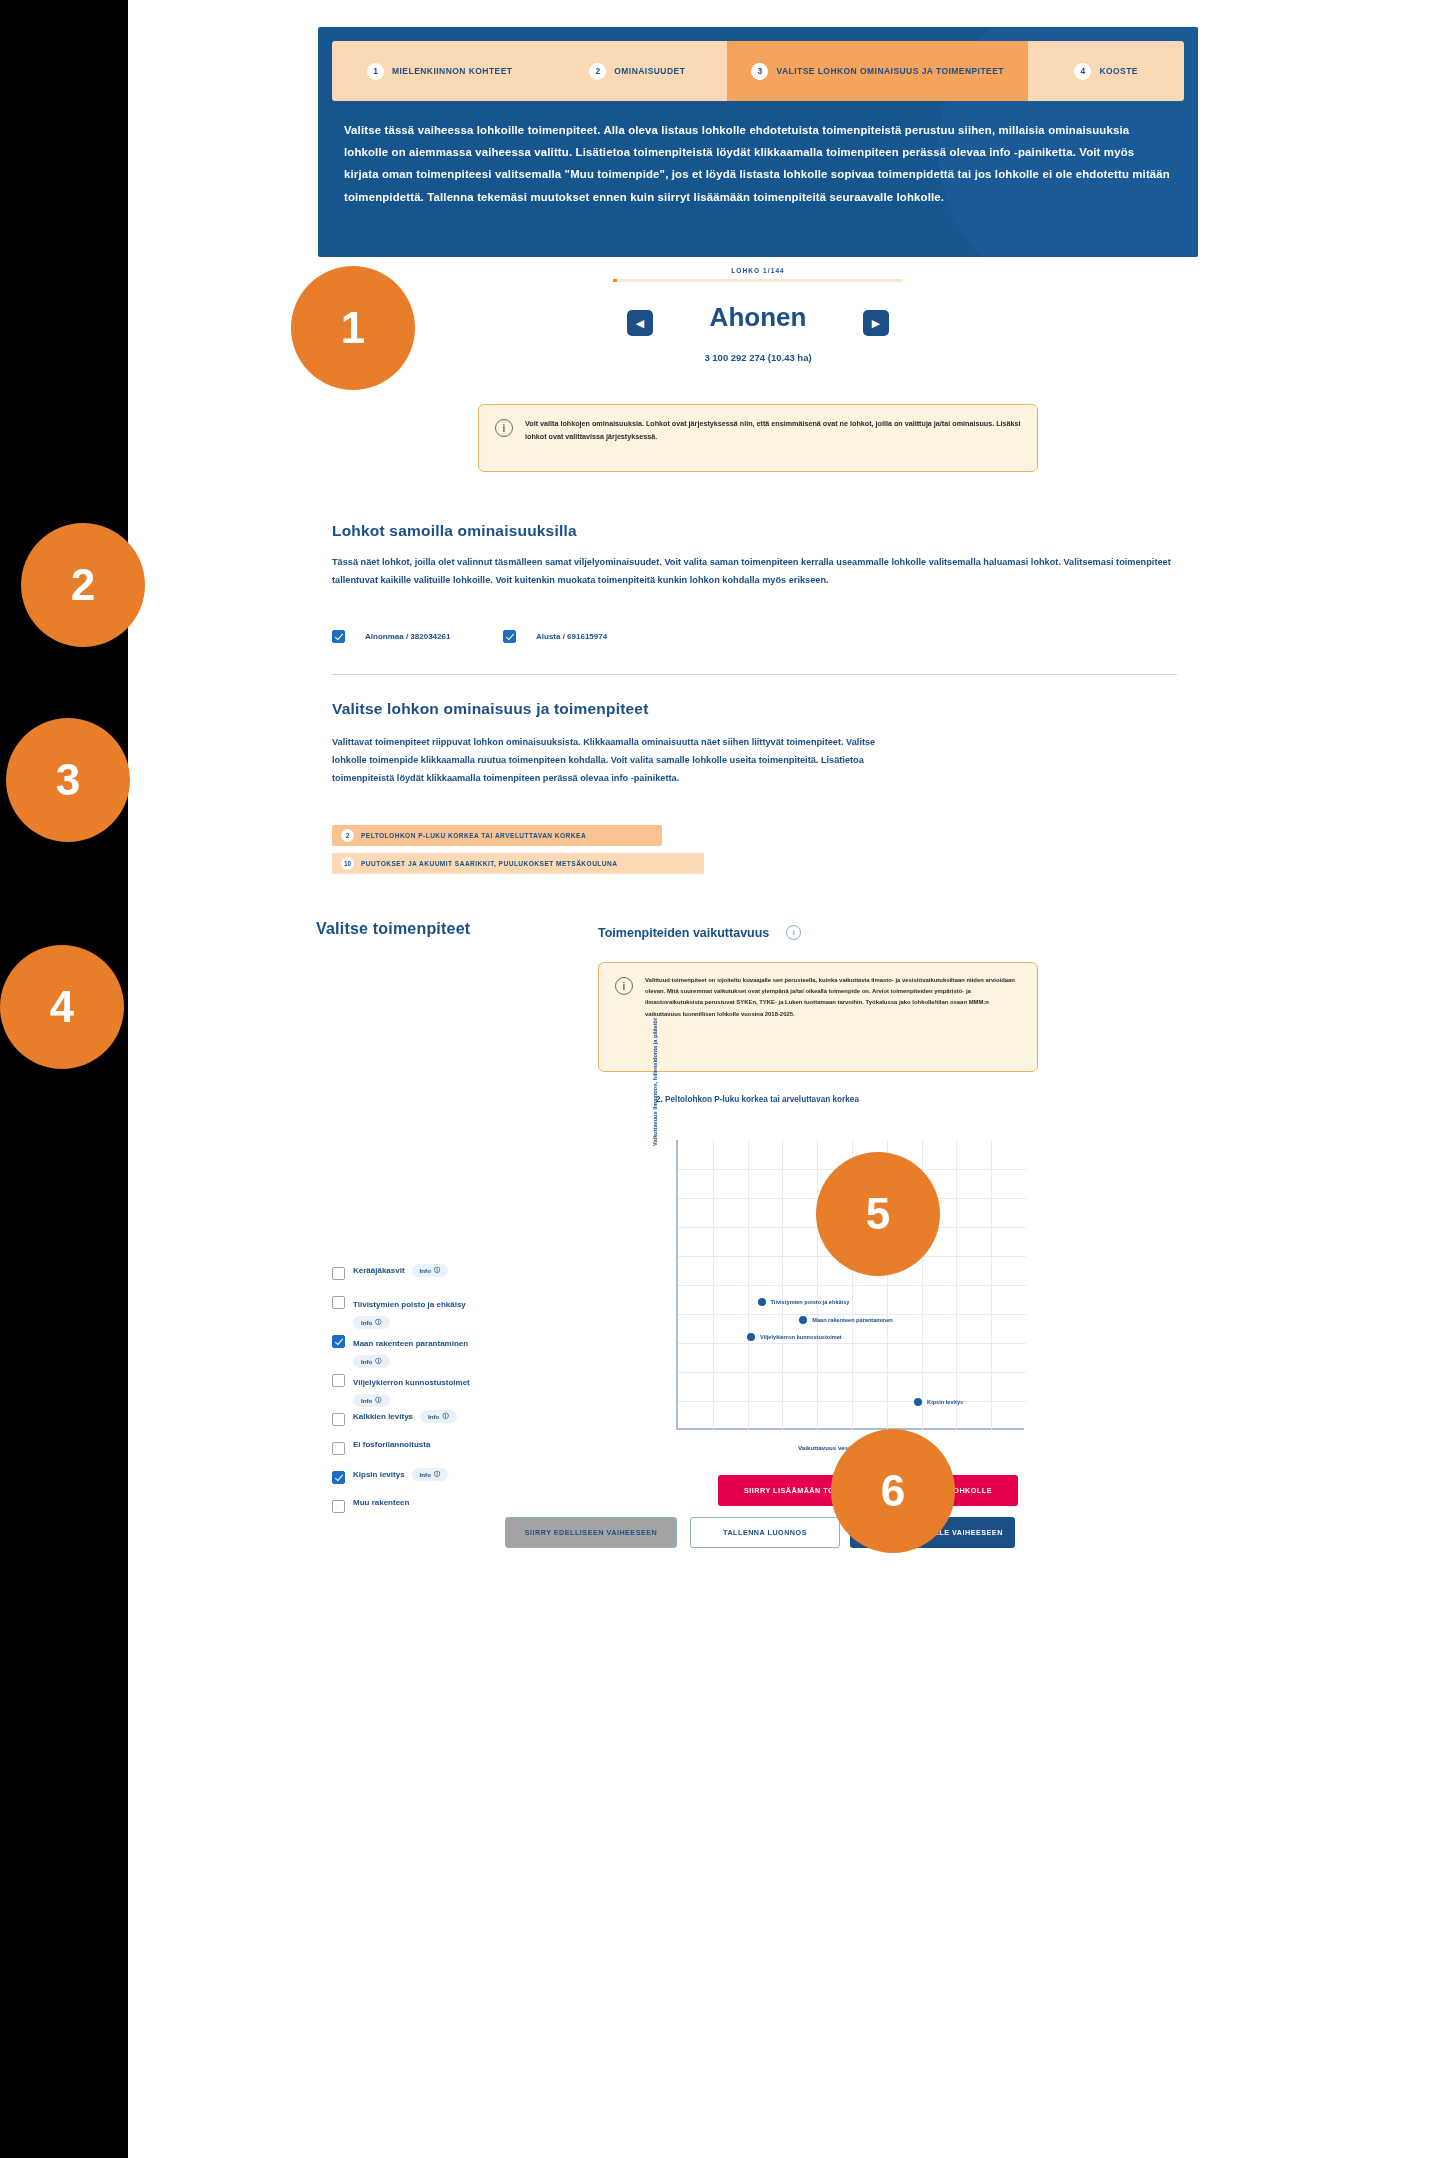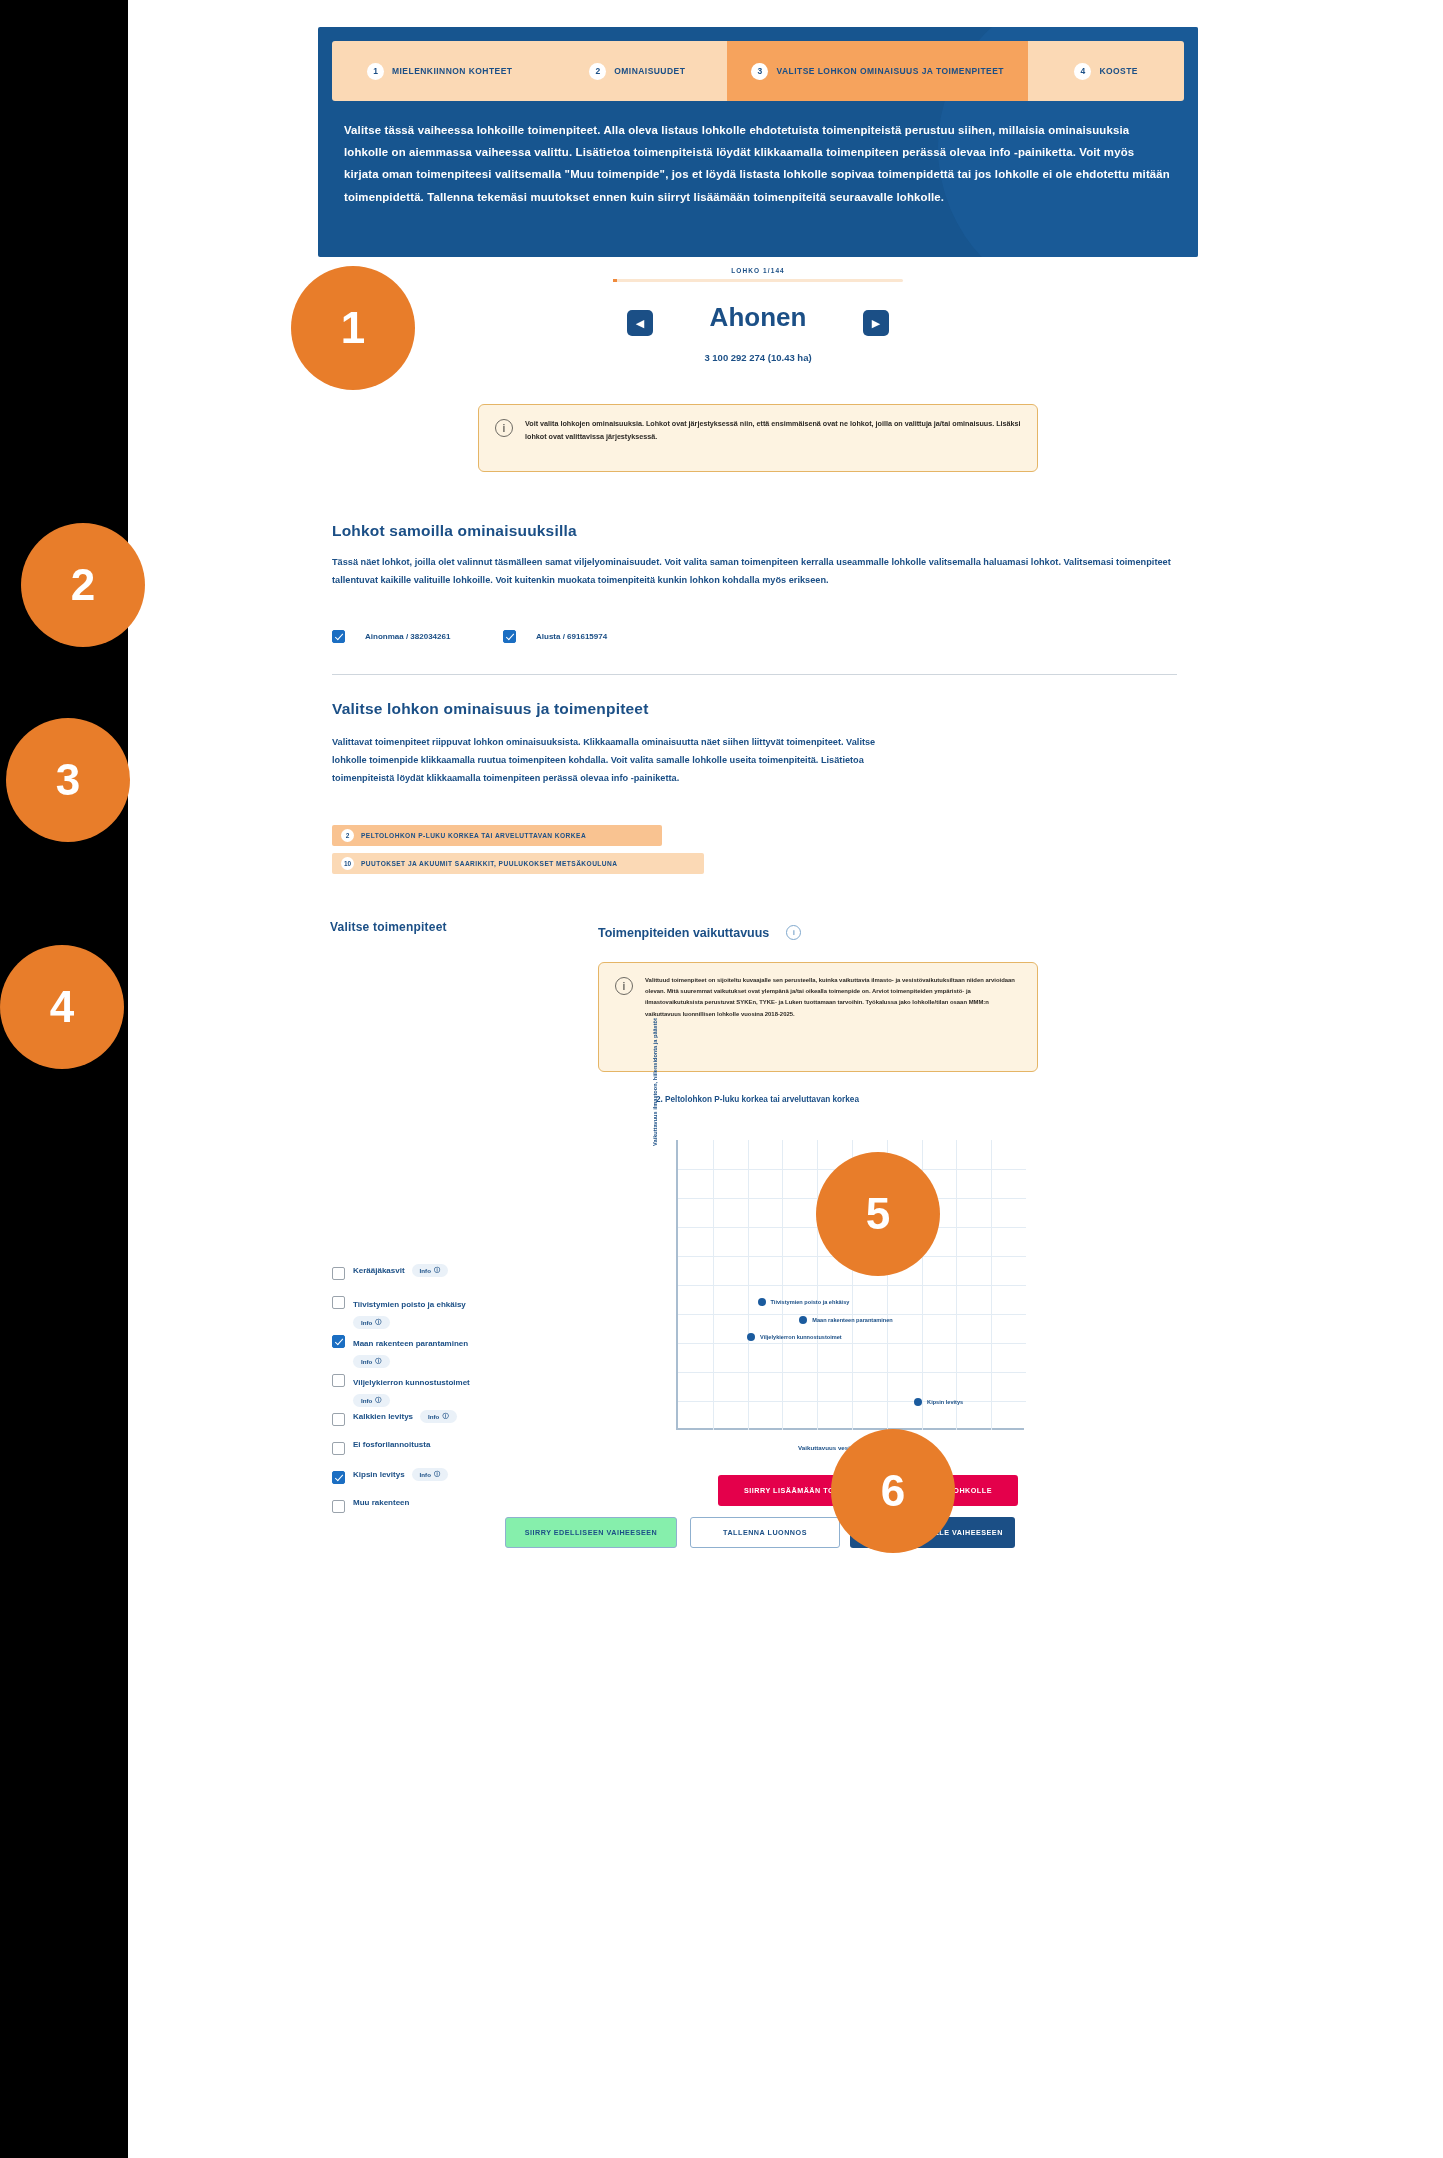--- a/index.html
+++ b/index.html
@@ -100,21 +100,21 @@
   .ylab{position:absolute;left:494px;top:1170px;width:200px;transform:rotate(-90deg);
         transform-origin:0 0;font-size:5.6px;font-weight:bold;color:#1b4f86;text-align:center;}
   .xlab{position:absolute;left:640px;top:1432px;font-size:6.2px;font-weight:bold;color:#1b4f86;}
 
   
   .btn{position:absolute;height:31px;display:flex;align-items:center;justify-content:center;
        font-size:7.2px;font-weight:bold;letter-spacing:.5px;border-radius:3px;cursor:pointer;
        box-sizing:border-box;text-align:center;padding:0 10px;}
   #btnAdd{left:560px;top:1463px;width:300px;background:#e0misc;}
   #btnAdd{background:#e4004b;color:#fff;border:none;}
-  #btnBack{left:347px;top:1505px;width:172px;background:#86efac;color:#1b4f86;border:1.3px solid #8fb0cf;}
+  #btnBack{left:347px;top:1505px;width:172px;background:#a3a3a3;color:#1b4f86;border:1.3px solid #8fb0cf;}
   #btnSave{left:532px;top:1505px;width:150px;background:#fff;color:#1b4f86;border:1.3px solid #8fb0cf;}
   #btnNext{left:692px;top:1505px;width:165px;background:#1b4f86;color:#fff;border:none;}
 
   
   .callout{position:absolute;border-radius:50%;background:#e87d2a;color:#fff;font-weight:bold;
         display:flex;align-items:center;justify-content:center;z-index:50;}
 </style>
 </head>
 <body>
 
@@ -177,21 +177,21 @@
 
       <div class="chip" style="left:174px;top:813px;width:330px;">
         <span class="dot">2</span>
         <span class="ct">PELTOLOHKON P-LUKU KORKEA TAI ARVELUTTAVAN KORKEA</span>
       </div>
       <div class="chip" style="left:174px;top:841px;width:372px;background:#fbd9b5;">
         <span class="dot">10</span>
         <span class="ct">PUUTOKSET JA AKUUMIT SAARIKKIT, PUULUKOKSET METSÄKOULUNA</span>
       </div>
 
-      <div class="h2" style="left:172px;top:908px;font-size:12px;">Valitse toimenpiteet</div>
+      <div class="h2" style="left:158px;top:908px;font-size:16px;">Valitse toimenpiteet</div>
       <div id="measures">
         <div class="mrow">
           <span class="cb"></span>
           <span class="mbody">
             <span class="mlab">Kerääjäkasvit</span>
             <span class="info"><span>Info</span>ⓘ</span>
           </span>
         </div>
         <div class="mrow">
           <span class="cb"></span>

